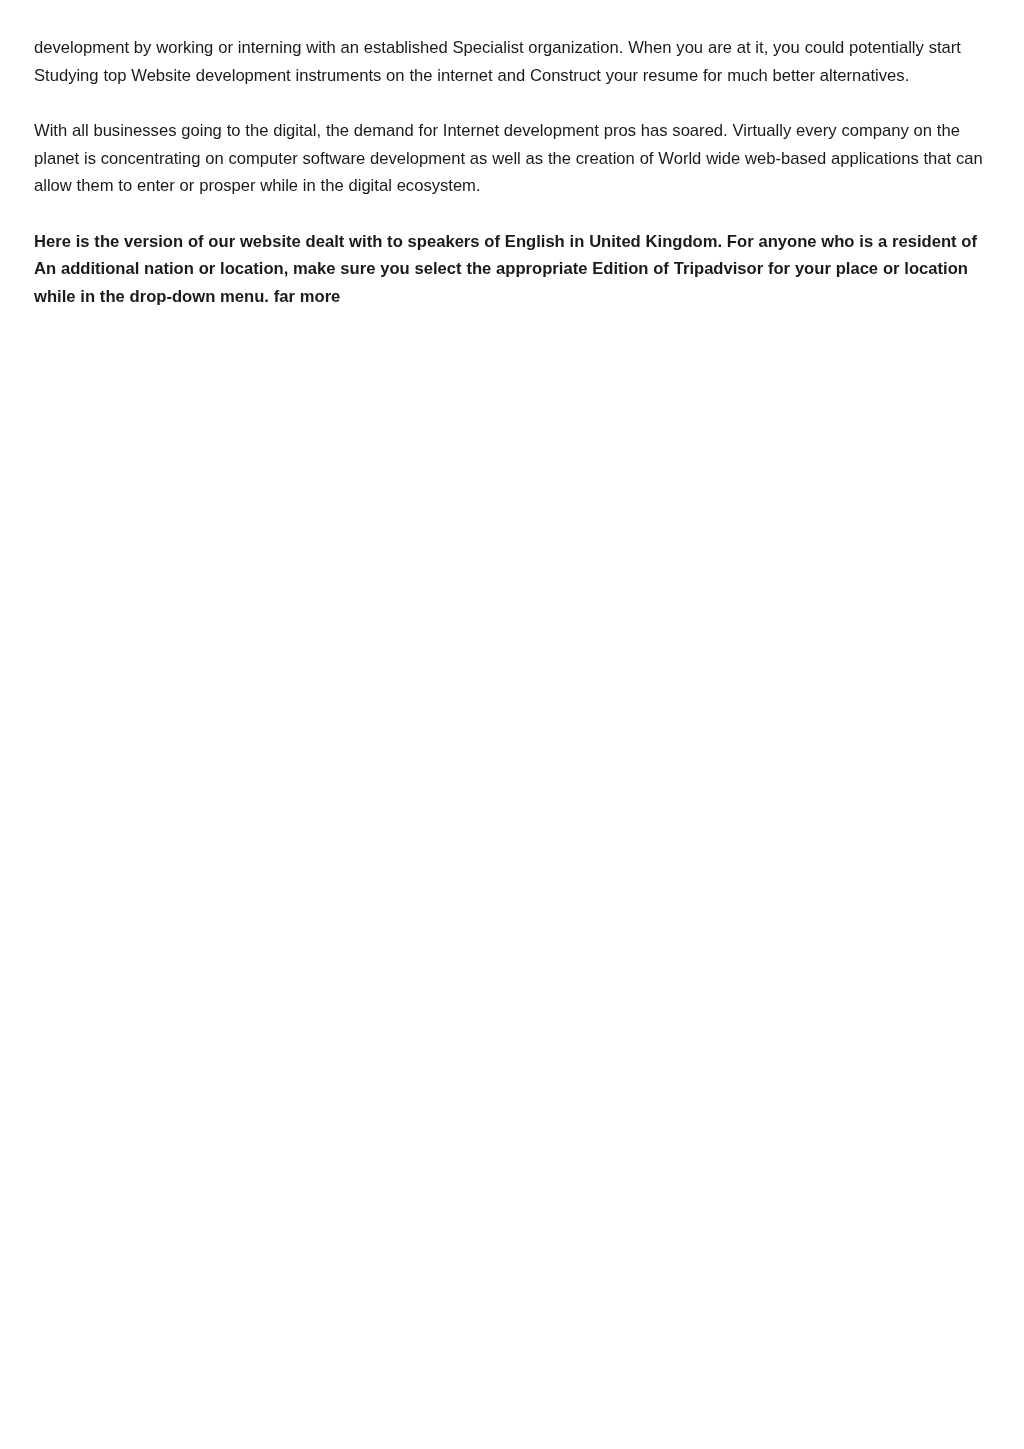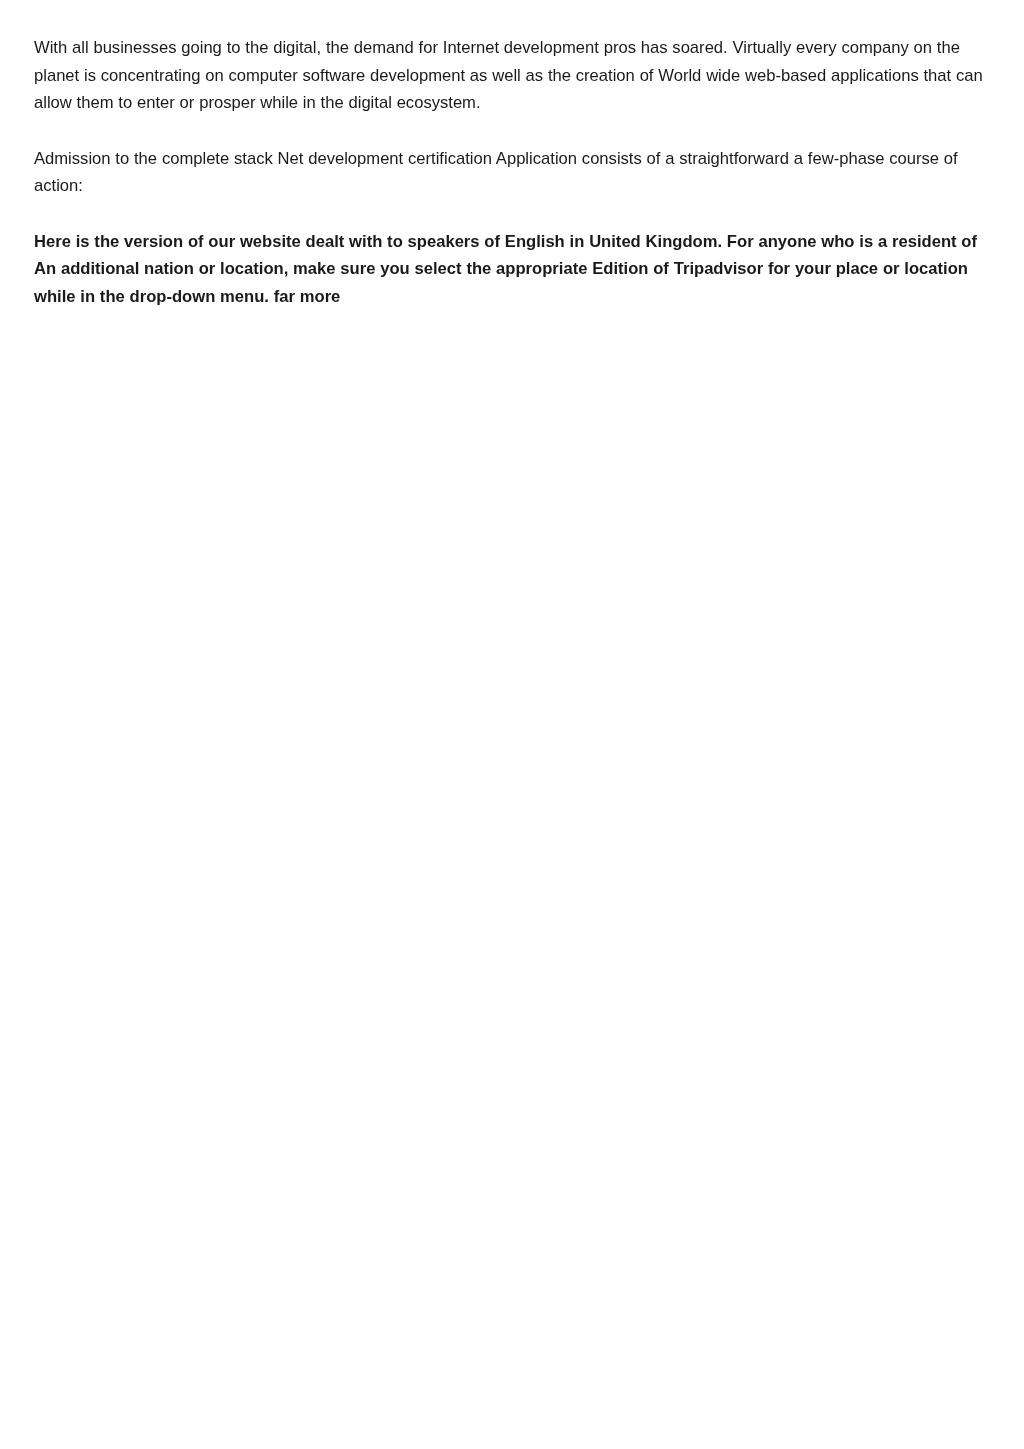--- a/index.html
+++ b/index.html
@@ -36,17 +36,17 @@
   p.para:last-child {
     margin-bottom: 0;
     font-weight: bold;
   }
 </style>
 </head>
 <body>
 
 <div class="page">
   <div class="doc-body">
+    <p class="para">development by working or interning with an established Specialist organization. When you are at it, you could potentially start Studying top Website development instruments on the internet and Construct your resume for much better alternatives.</p>
     <p class="para">With all businesses going to the digital, the demand for Internet development pros has soared. Virtually every company on the planet is concentrating on computer software development as well as the creation of World wide web-based applications that can allow them to enter or prosper while in the digital ecosystem.</p>
-    <p class="para">Admission to the complete stack Net development certification Application consists of a straightforward a few-phase course of action:</p>
     <p class="para">Here is the version of our website dealt with to speakers of English in United Kingdom. For anyone who is a resident of An additional nation or location, make sure you select the appropriate Edition of Tripadvisor for your place or location while in the drop-down menu. far more</p>
   </div>
 </div>
 
 </body></html>

